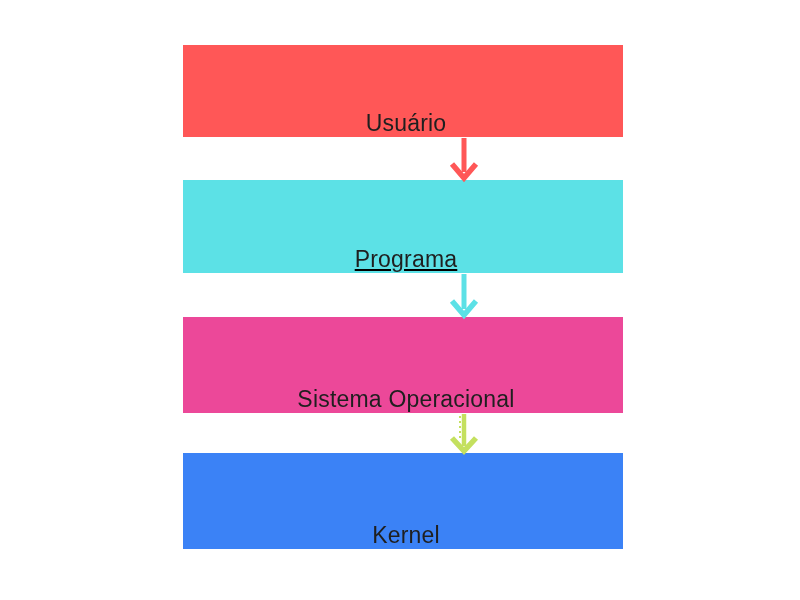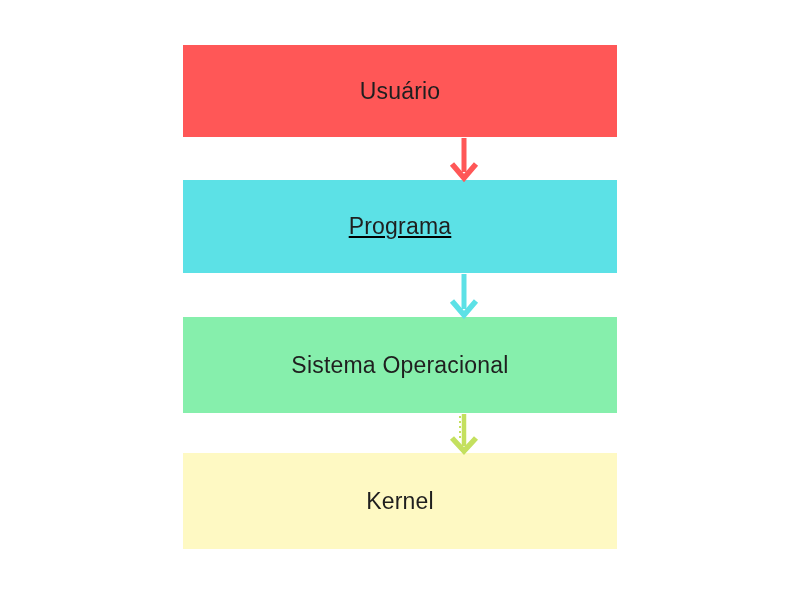--- a/index.html
+++ b/index.html
@@ -13,22 +13,23 @@
     height: 600px;
     background: #ffffff;
     overflow: hidden;
     font-family: "Liberation Sans", "DejaVu Sans", sans-serif;
   }
   .flow-box {
     position: absolute;
     left: 183px;
     width: 434px;
     display: flex;
-    align-items: center;
+    align-items: flex-end;
     justify-content: center;
+    padding-left: 6px;
   }
   .flow-box .label {
     font-size: 23px;
     font-weight: 400;
     color: #1f1f1f;
     letter-spacing: 0.2px;
     text-align: center;
     white-space: nowrap;
   }
   #box-usuario   { top: 45px;  height: 92px; }
@@ -50,25 +51,25 @@
 <div class="canvas">
 
   <div class="flow-box" id="box-usuario" style="background-color: rgb(255, 87, 87);">
     <span class="label">Usuário</span>
   </div>
 
   <div class="flow-box" id="box-programa" style="background-color: rgb(92, 225, 230); text-decoration: underline;">
     <span class="label">Programa</span>
   </div>
 
-  <div class="flow-box" id="box-sistema" style="background-color: #86efac;">
+  <div class="flow-box" id="box-sistema" style="background-color: #ec4899;">
     <span class="label">Sistema Operacional</span>
   </div>
 
-  <div class="flow-box" id="box-kernel" style="background-color: #fef9c3;">
+  <div class="flow-box" id="box-kernel" style="background-color: #3b82f6;">
     <span class="label">Kernel</span>
   </div>
 
   <svg class="arrow-overlay" width="800" height="600" viewBox="0 0 800 600">
 
     <g>
       <line x1="464" y1="138" x2="464" y2="172" stroke-width="5" fill="none" stroke="#FF5757"></line>
       <polyline points="452,164 464,178 476,164" stroke-width="5.5" fill="none" stroke-linejoin="miter" stroke="#FF5757"></polyline>
     </g>
 

